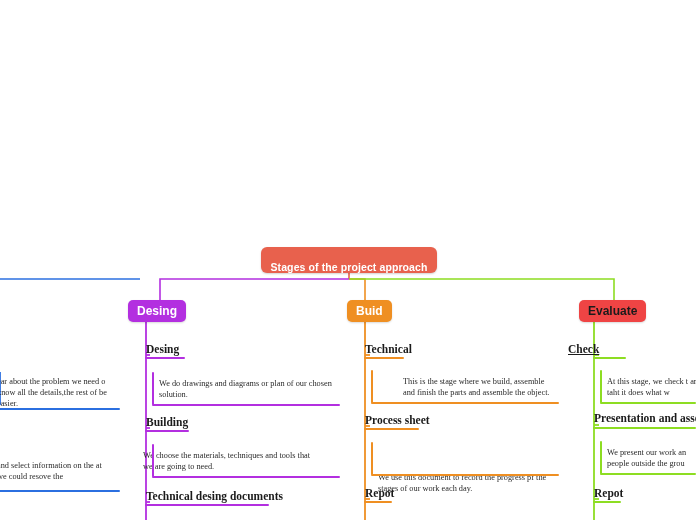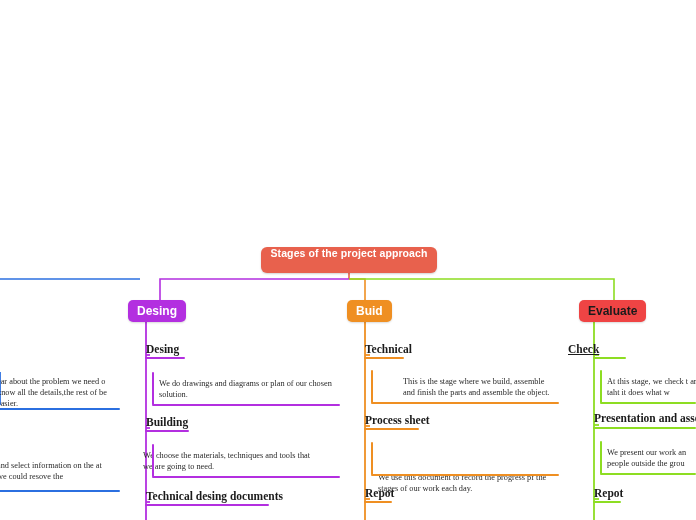--- a/index.html
+++ b/index.html
@@ -12,21 +12,21 @@
   }
   .canvas{position:absolute;left:0;top:0;width:696px;height:520px;}
 
   
   .root{
     position:absolute;
     left:261px;top:247px;
     width:176px;height:26px;
     background:#e8614d;
     border-radius:6px;
-    display:flex;align-items:flex-start;justify-content:center;
+    display:flex;align-items:flex-end;justify-content:center;
     color:#ffffff;
     font-family:"Liberation Sans", sans-serif;
     font-weight:bold;
     font-size:10.5px;
     letter-spacing:0.1px;
     box-shadow:0 1px 2px rgba(0,0,0,.18);
   }
 
   
   .pill{

